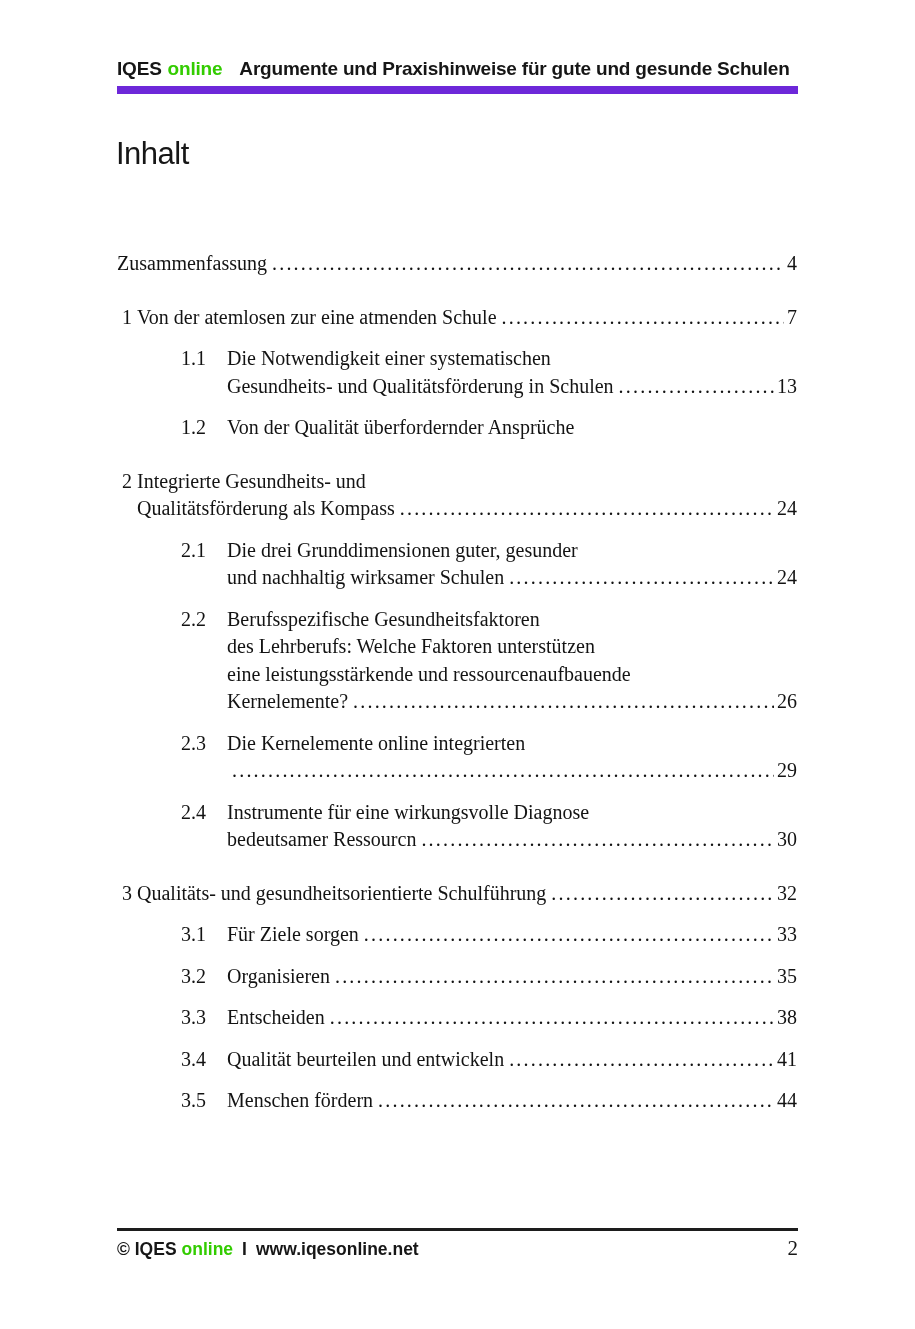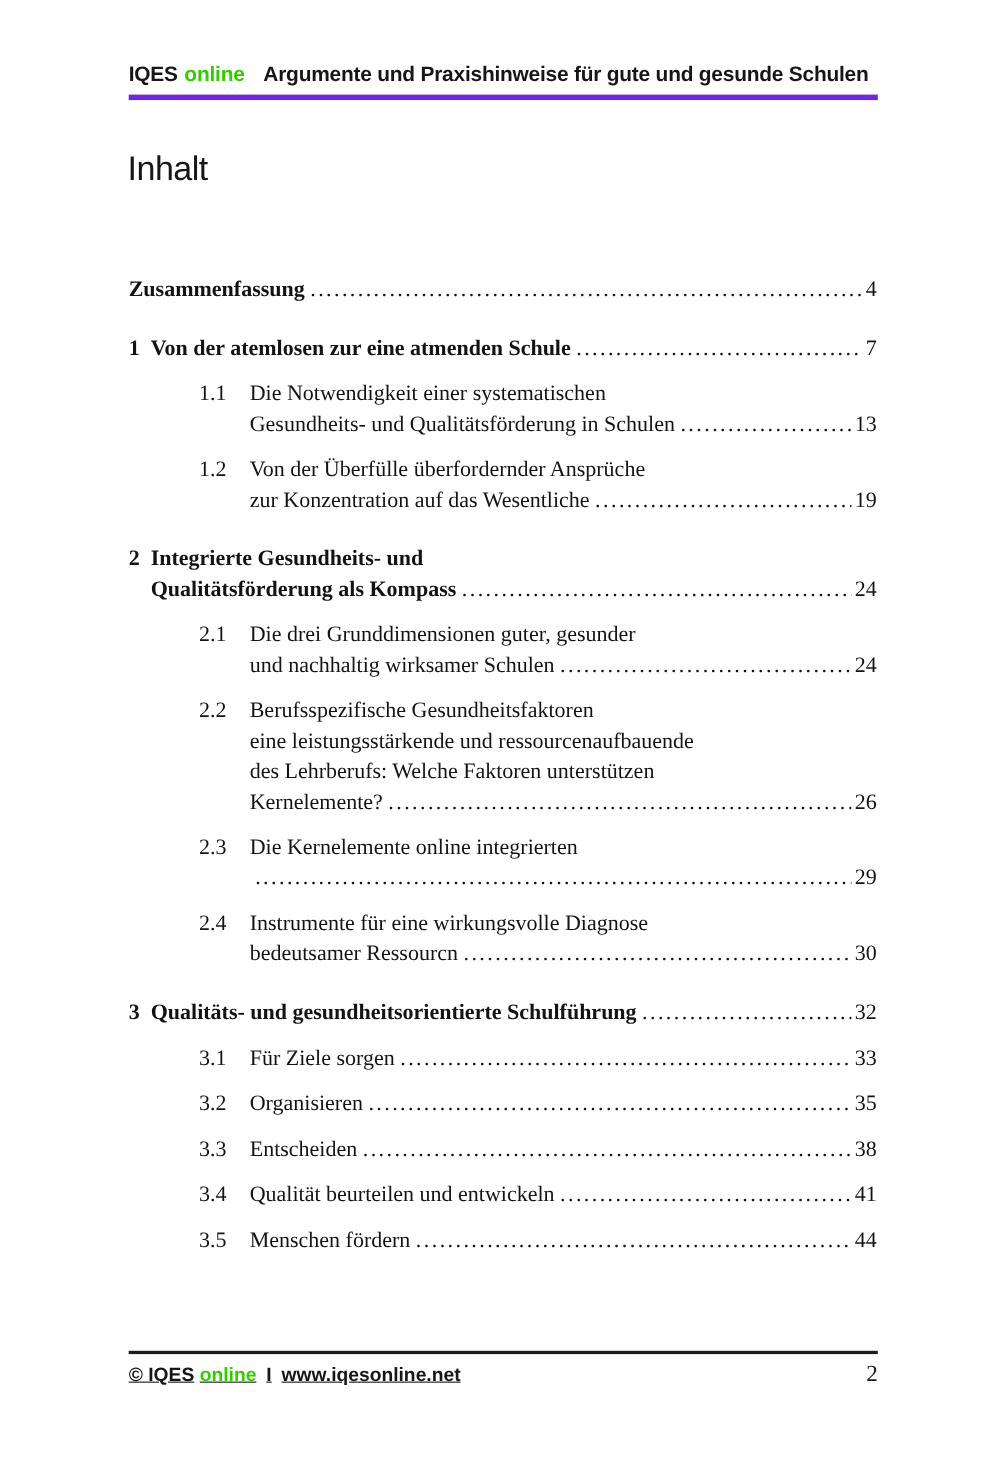--- a/index.html
+++ b/index.html
@@ -9,21 +9,21 @@
     font-family: "Liberation Sans", sans-serif;
     color: #161616;
     position: relative;
     overflow: hidden;
   }
   .page { position: absolute; inset: 0; background: #ffffff; }
 
   
   .header {
     position: absolute; left: 117px; width: 681px; top: 58px;
-    border-bottom: 5px solid #6d28d9;
+    border-bottom: 8px solid #6d28d9;
     padding-bottom: 6px;
     font-weight: bold; font-size: 19px; letter-spacing: -0.2px;
     white-space: nowrap;
   }
   .green { color: #33cc00; }
   .header .brand-online { margin-left: 6px; }
   .header .doc-title { margin-left: 17px; }
 
   
   .page-title {
@@ -39,36 +39,36 @@
   }
   .entry { display: flex; margin-top: 14px; }
   .entry.first { margin-top: 0; }
   .entry.sec { margin-top: 26px; }
   .entry .num { flex: 0 0 auto; }
   .l1 .num { width: 20px; }
   .l2 { padding-left: 31px; }
   .l2 .num { width: 46px; margin-left: 33px; }
   .entry .body { flex: 1; min-width: 0; }
   .line { display: flex; align-items: baseline; }
-  .b .num, .b .txt { font-weight: bold; }
+  .b .num, .b .txt { font-weight: normal; text-align: center; }
   .dots { flex: 1; overflow: hidden; white-space: nowrap; margin-left: 5px; min-width: 10px; }
   .dots::after {
     content: "......................................................................................................................................";
     letter-spacing: 2.2px;
   }
   .pg { flex: 0 0 auto; margin-left: 3px; }
 
   
   .footer {
     position: absolute; left: 117px; width: 681px; top: 1228px;
     border-top: 3px solid #1d1d1d;
     padding-top: 5px;
     display: flex; align-items: baseline; justify-content: space-between;
   }
-  .footer-left { font-weight: bold; font-size: 17.5px; white-space: nowrap; text-decoration: underline; }
+  .footer-left { font-weight: bold; font-size: 17.5px; white-space: nowrap; }
   .footer-left .sep { margin: 0 9px; }
   .footer-left .brand-online { margin-left: 5px; }
   .footer .pagenum {
     font-family: "Liberation Serif", "DejaVu Serif", serif;
     font-size: 21px; font-weight: normal;
   }
 </style>
 </head>
 <body>
 
@@ -114,27 +114,22 @@
           <span class="dots"></span>
           <span class="pg">13</span>
         </div>
       </div>
     </div>
 
     <div class="entry l2">
       <span class="num">1.2</span>
       <div class="body">
         <div class="line">
-            <span class="txt">Von der Überfülle überfordernder Ansprüche</span>
-          </div>
-        <div class="line">
-          <span class="txt">zur Konzentration auf das Wesentliche</span>
-          <span class="dots"></span>
-          <span class="pg">19</span>
-        </div>
+            <span class="txt">Von der Qualität überfordernder Ansprüche</span>
+          </div>
       </div>
     </div>
 
     <div class="entry sec l1 b">
       <span class="num">2</span>
       <div class="body">
         <div class="line">
             <span class="txt">Integrierte Gesundheits- und</span>
           </div>
         <div class="line">
@@ -159,24 +154,24 @@
       </div>
     </div>
 
     <div class="entry l2">
       <span class="num">2.2</span>
       <div class="body">
         <div class="line">
             <span class="txt">Berufsspezifische Gesundheitsfaktoren</span>
           </div>
         <div class="line">
+            <span class="txt">des Lehrberufs: Welche Faktoren unterstützen</span>
+          </div>
+        <div class="line">
             <span class="txt">eine leistungsstärkende und ressourcenaufbauende</span>
-          </div>
-        <div class="line">
-            <span class="txt">des Lehrberufs: Welche Faktoren unterstützen</span>
           </div>
         <div class="line">
           <span class="txt">Kernelemente?</span>
           <span class="dots"></span>
           <span class="pg">26</span>
         </div>
       </div>
     </div>
 
     <div class="entry l2">

